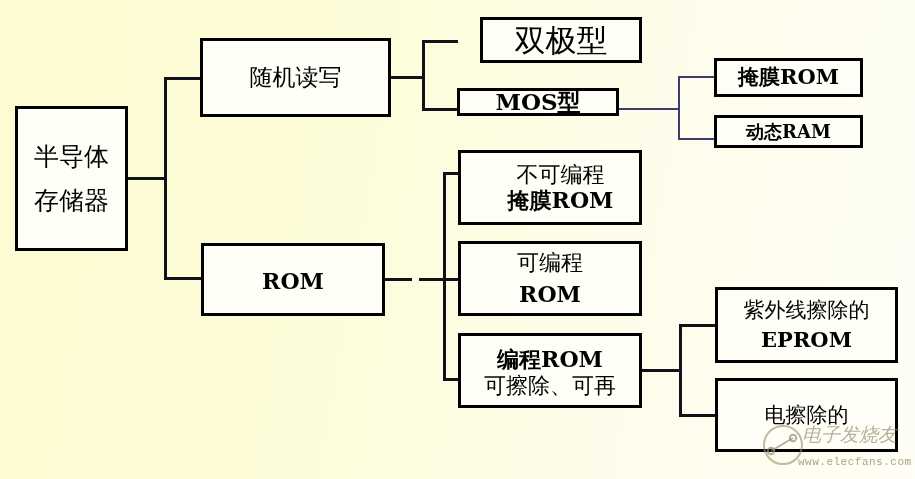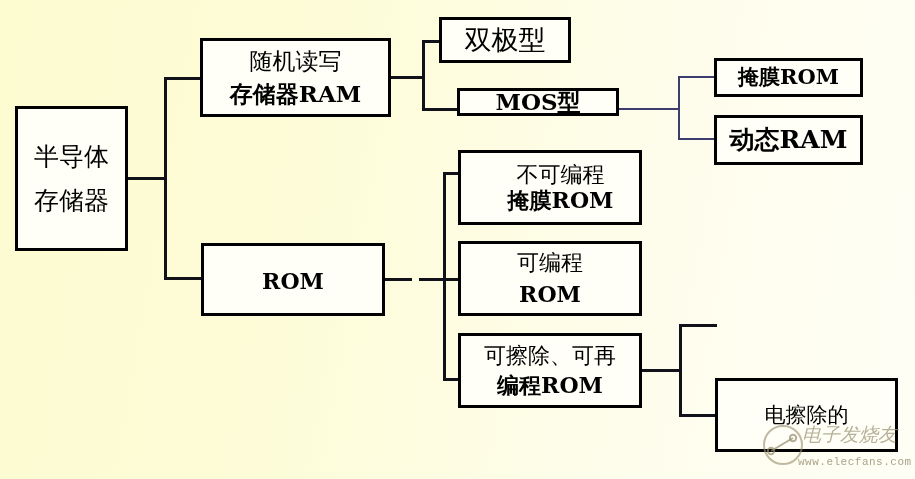--- a/index.html
+++ b/index.html
@@ -134,58 +134,61 @@
   <div class="seg h" style="left:679px; top:324px; width:38px;"></div>
   <div class="seg h" style="left:679px; top:414px; width:38px;"></div>
 
   <div class="node" style="left:15px; top:106px; width:113px; height:145px; font-size:25px;">
     <span class="ln cn">半导体</span>
     <span class="ln cn" style="margin-top:14px;">存储器</span>
   </div>
 
   <div class="node" style="left:200px; top:38px; width:191px; height:79px; font-size:23px;text-align:right;">
     <span class="ln cn">随机读写</span>
-    <span class="ln mixed" style="margin-top:5px; font-family:'DejaVu Serif', 'Liberation Serif', serif; font-weight:700;">存储器RAM</span>
   </div>
 
   <div class="node" style="left:201px; top:243px; width:184px; height:73px; font-size:22px;">
     <span class="ln latin" style="margin-top:4px;">ROM</span>
   </div>
 
-  <div class="node" style="left:439px; top:17px; width:132px; height:46px; font-size:27px;">
+  <div class="node" style="left:480px; top:17px; width:162px; height:46px; font-size:31px;">
     <span class="ln cn">双极型</span>
   </div>
 
   <div class="node" style="left:457px; top:88px; width:162px; height:28px; font-size:23px;">
     <span class="ln mixed" style="font-family:'DejaVu Serif','Liberation Serif',serif; font-weight:700;">MOS型</span>
   </div>
 
   <div class="node" style="left:714px; top:58px; width:149px; height:39px; font-size:21px;">
     <span class="ln mixed" style="font-family:'DejaVu Serif','Liberation Serif',serif; font-weight:700;">掩膜ROM</span>
   </div>
 
-  <div class="node" style="left:714px; top:115px; width:149px; height:50px; font-size:25px;">
+  <div class="node" style="left:714px; top:115px; width:149px; height:33px; font-size:18px;">
     <span class="ln mixed" style="font-family:'DejaVu Serif','Liberation Serif',serif; font-weight:700;">动态RAM</span>
   </div>
 
   <div class="node" style="left:458px; top:150px; width:184px; height:75px; font-size:22px;padding-left:21px;">
     <span class="ln cn">不可编程</span>
     <span class="ln mixed" style="font-family:'DejaVu Serif','Liberation Serif',serif; font-weight:700;">掩膜ROM</span>
   </div>
 
   <div class="node" style="left:458px; top:241px; width:184px; height:75px; font-size:22px;">
     <span class="ln cn">可编程</span>
     <span class="ln latin" style="margin-top:6px;">ROM</span>
   </div>
 
   <div class="node" style="left:458px; top:333px; width:184px; height:75px; font-size:22px;">
+    <span class="ln mixed" style="margin-top:4px; font-family:'DejaVu Serif','Liberation Serif',serif; font-weight:700;">编程ROM</span>
     <span class="ln cn">可擦除、可再</span>
-    <span class="ln mixed" style="margin-top:4px; font-family:'DejaVu Serif','Liberation Serif',serif; font-weight:700;">编程ROM</span>
-  </div>
-
+  </div>
+
+  <div class="node" style="left:715px; top:287px; width:183px; height:76px; font-size:21px;">
+    <span class="ln cn">紫外线擦除的</span>
+    <span class="ln latin" style="margin-top:5px;">EPROM</span>
+  </div>
 
   <div class="node" style="left:715px; top:378px; width:183px; height:74px; font-size:21px;">
     <span class="ln cn">电擦除的</span>
   </div>
 
   <div id="watermark">
     <svg id="wm-logo" viewBox="0 0 42 42">
       <circle cx="21" cy="21" r="19" fill="none" stroke="rgba(150,140,110,0.6)" stroke-width="2"></circle>
       <line x1="9" y1="27" x2="31" y2="14" stroke="rgba(150,140,110,0.7)" stroke-width="2"></line>
       <circle cx="9" cy="27" r="3.2" fill="none" stroke="rgba(150,140,110,0.7)" stroke-width="2"></circle>

